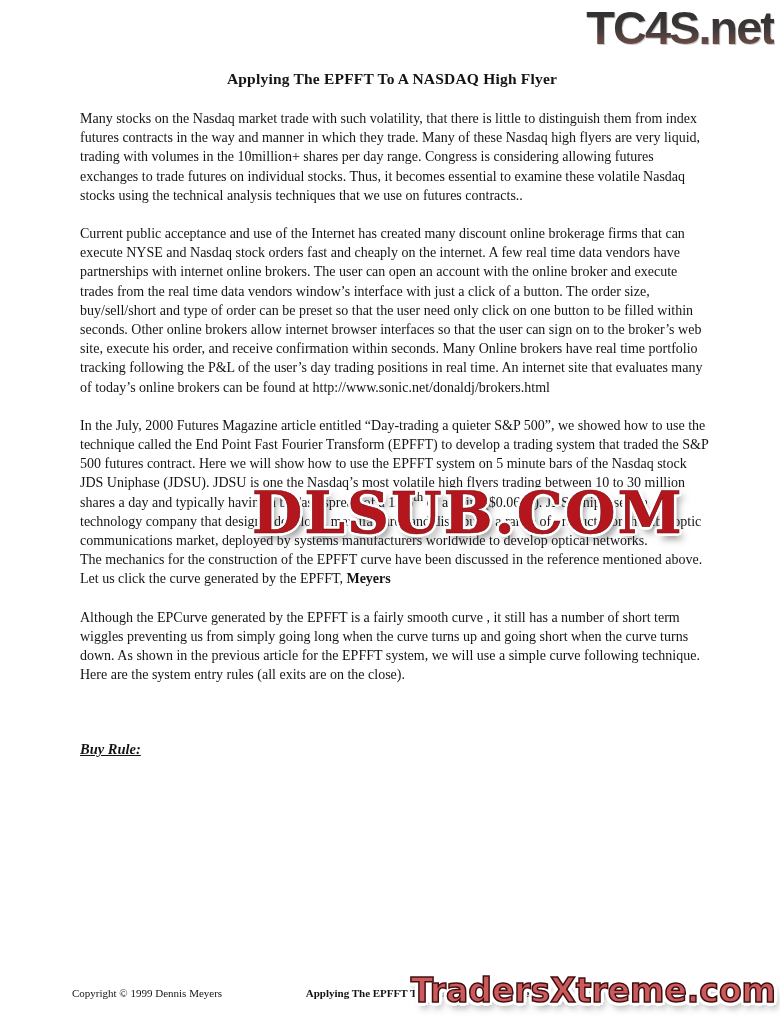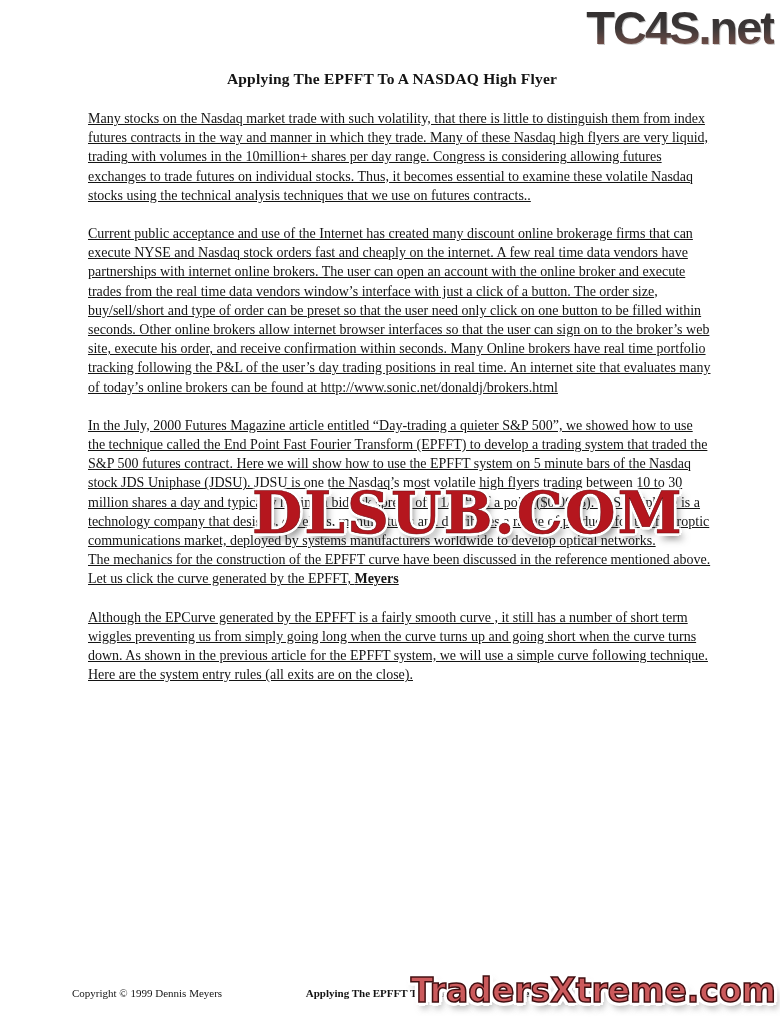--- a/index.html
+++ b/index.html
@@ -23,21 +23,21 @@
       -webkit-text-fill-color:transparent;
     }
   }
 
   .content { position:absolute; left:72px; top:68px; width:640px;
     font-size:14px; line-height:19.2px; }
 
   .title { margin:0; text-align:center; font-size:15.5px; font-weight:bold;
     line-height:22px; letter-spacing:.2px; }
 
-  .content p { margin:19px 0 0 16px;text-decoration:underline; }
+  .content p { margin:19px 0 0 8px; }
   .content p.nogap { margin-top:0; }
 
   .section-heading { margin:19px 0 0 0; font-size:16.5px; font-weight:bold;
     line-height:22px; }
 
   .buyrule { margin-top:56px !important; font-weight:bold; font-style:italic;
     text-decoration:underline; font-size:14.5px; }
 
   sup { font-size:13px; line-height:0; }
 
@@ -92,20 +92,21 @@
 
     <p>Current public acceptance and use of the Internet has created many discount online brokerage firms  that can execute NYSE and Nasdaq stock orders fast and cheaply on the internet.  A few real time data vendors have partnerships with internet online brokers. The user can open an account with the online broker and execute trades from the real time data vendors window’s interface with just a click of a button.  The order size, buy/sell/short and type of order can be preset so that the user need only click on one button to be filled within seconds.  Other online brokers allow internet browser interfaces so that the user can sign on to the broker’s web site, execute his order, and receive confirmation within seconds.  Many Online brokers have real time portfolio tracking following the P&amp;L of the user’s day trading positions in real time.  An internet site that evaluates many of today’s online brokers can be found at http://www.sonic.net/donaldj/brokers.html</p>
 
     <p><span>In the July, 2000 Futures Magazine article entitled “Day-trading a quieter S&amp;P 500”, we showed how to use the technique called the End Point Fast Fourier Transform (EPFFT) to develop a trading system that traded the S&amp;P 500 futures contract.  Here we will show how to use the EPFFT system on 5 minute bars of the Nasdaq stock JDS Uniphase (JDSU).  JDSU is one the Nasdaq’s most volatile high flyers trading between  10 to 30 million shares a day and typically having a bid/ask spread of a 1/16</span><sup>th</sup><span> of a point ($0.0625).     JDS Uniphase is a technology company that designs, develops, manufactures and distributes a range of products for the fiberoptic communications market, deployed by systems manufacturers worldwide to develop optical networks.</span></p>
 
 
     <p class="nogap"><span>The mechanics for the construction of the EPFFT curve have been discussed in the reference mentioned above.  Let us click the curve generated by the EPFFT, </span><b>Meyers</b></p>
 
     <p>Although the EPCurve generated by the EPFFT is a fairly smooth curve , it still has a number of short term wiggles preventing us from simply going long when the curve turns up and going short when the curve turns down.  As shown in the previous article for the EPFFT system, we will use a simple curve following technique.  Here are the system entry rules (all exits are on the close).</p>
 
+    <p class="buyrule">Buy Rule:</p>
   </div>
 
   <div class="dlsub">DLSUB.COM</div>
 
   <div class="footer">
     <span class="footer-copyright">Copyright © 1999 Dennis Meyers</span>
     <span class="footer-title">Applying The EPFFT To A NASDAQ High Flyer</span>
   </div>
 
   <div class="txtreme">TradersXtreme.com</div>

